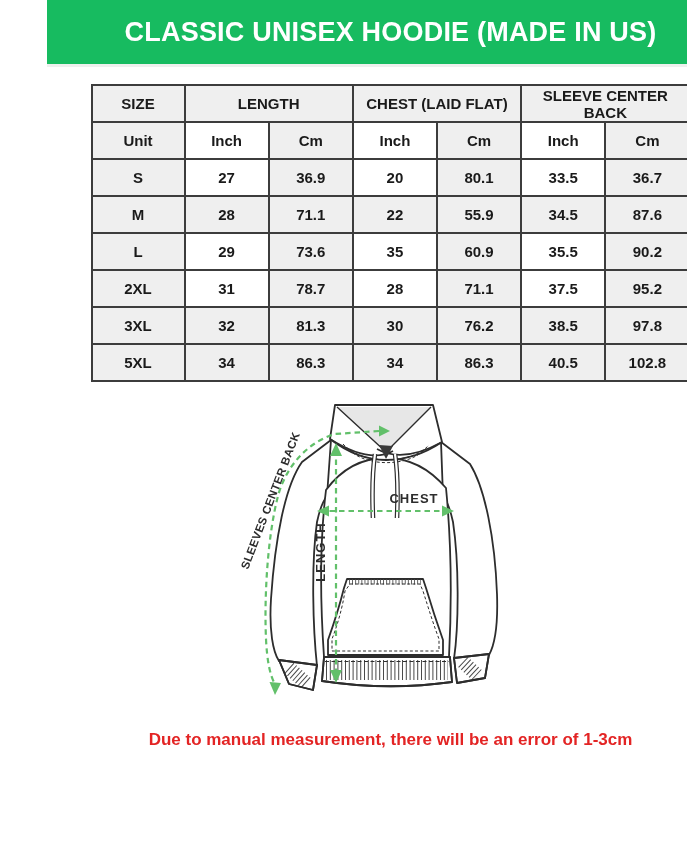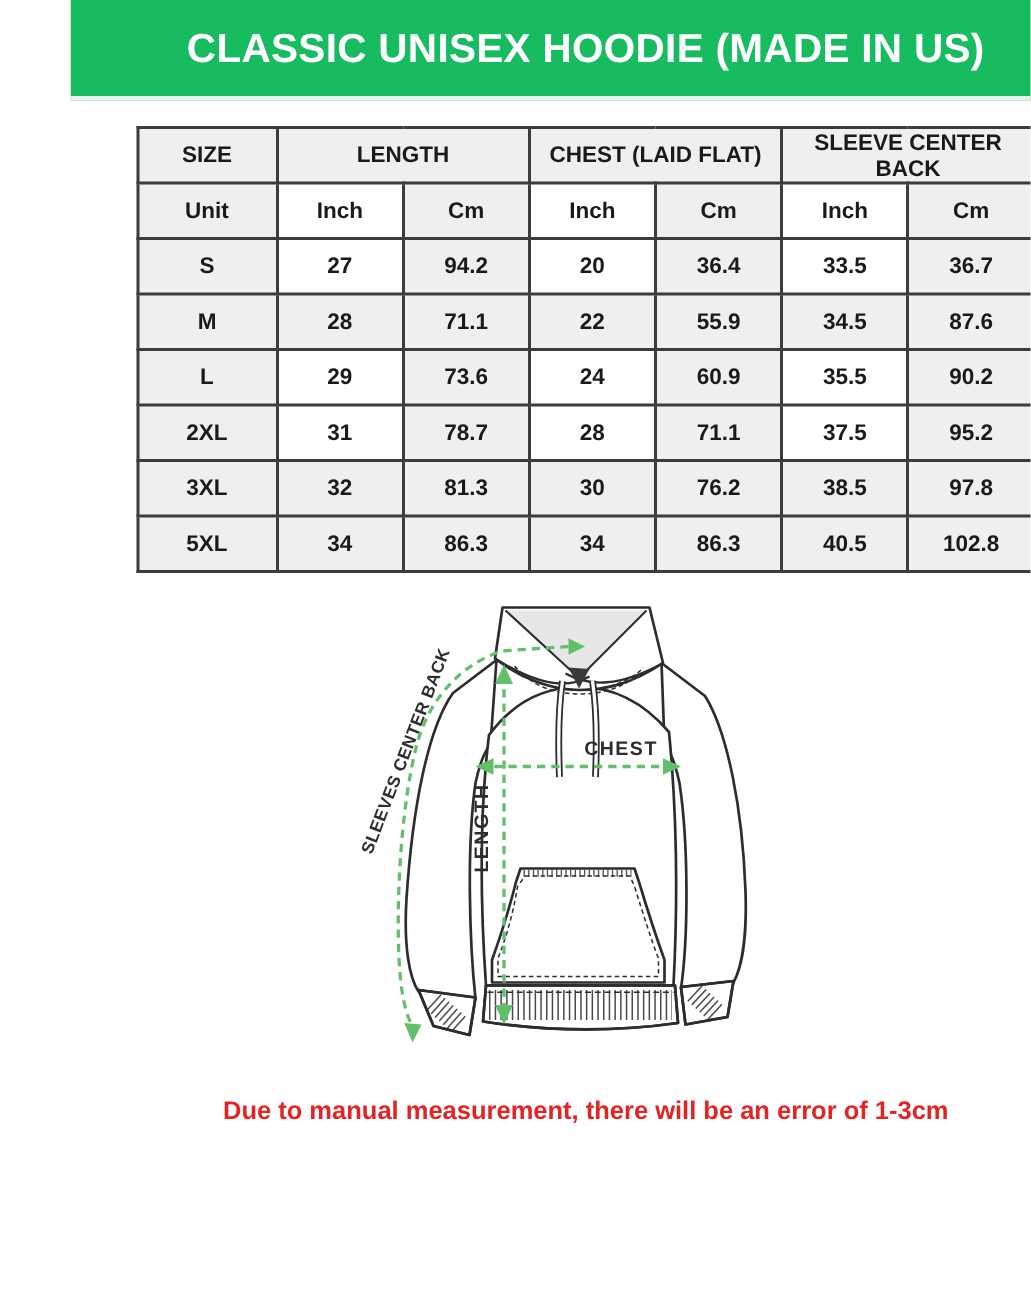--- a/index.html
+++ b/index.html
@@ -104,40 +104,40 @@
           <th>Inch</th>
           <th class="shaded">Cm</th>
           <th>Inch</th>
           <th class="shaded">Cm</th>
         </tr>
     </thead>
     <tbody>
         <tr>
           <td class="shaded">S</td>
           <td>27</td>
-          <td class="shaded">94.2</td>
+          <td class="shaded">36.9</td>
           <td>20</td>
-          <td class="shaded">36.4</td>
+          <td class="shaded">80.1</td>
           <td>33.5</td>
           <td class="shaded">36.7</td>
         </tr>
         <tr>
           <td class="shaded">M</td>
           <td class="shaded">28</td>
           <td class="shaded">71.1</td>
           <td class="shaded">22</td>
           <td class="shaded">55.9</td>
           <td class="shaded">34.5</td>
           <td class="shaded">87.6</td>
         </tr>
         <tr>
           <td class="shaded">L</td>
           <td>29</td>
           <td class="shaded">73.6</td>
-          <td>24</td>
+          <td>35</td>
           <td class="shaded">60.9</td>
           <td>35.5</td>
           <td class="shaded">90.2</td>
         </tr>
         <tr>
           <td class="shaded">2XL</td>
           <td>31</td>
           <td class="shaded">78.7</td>
           <td>28</td>
           <td class="shaded">71.1</td>

